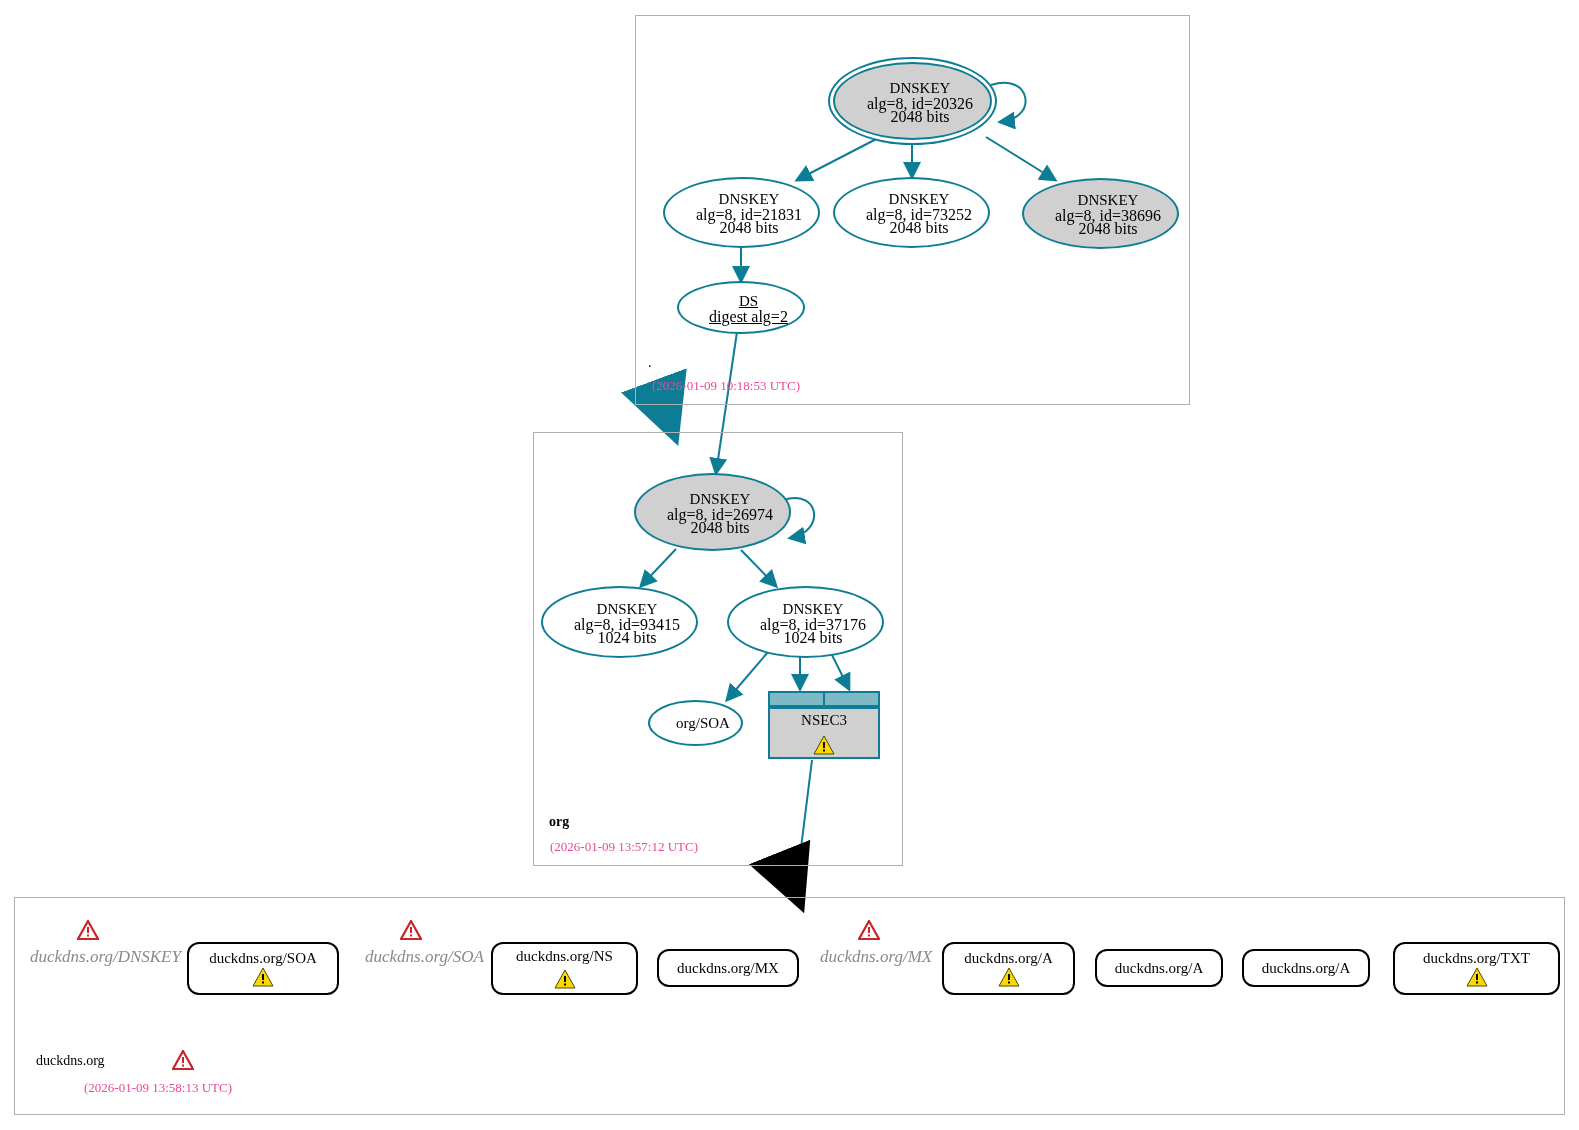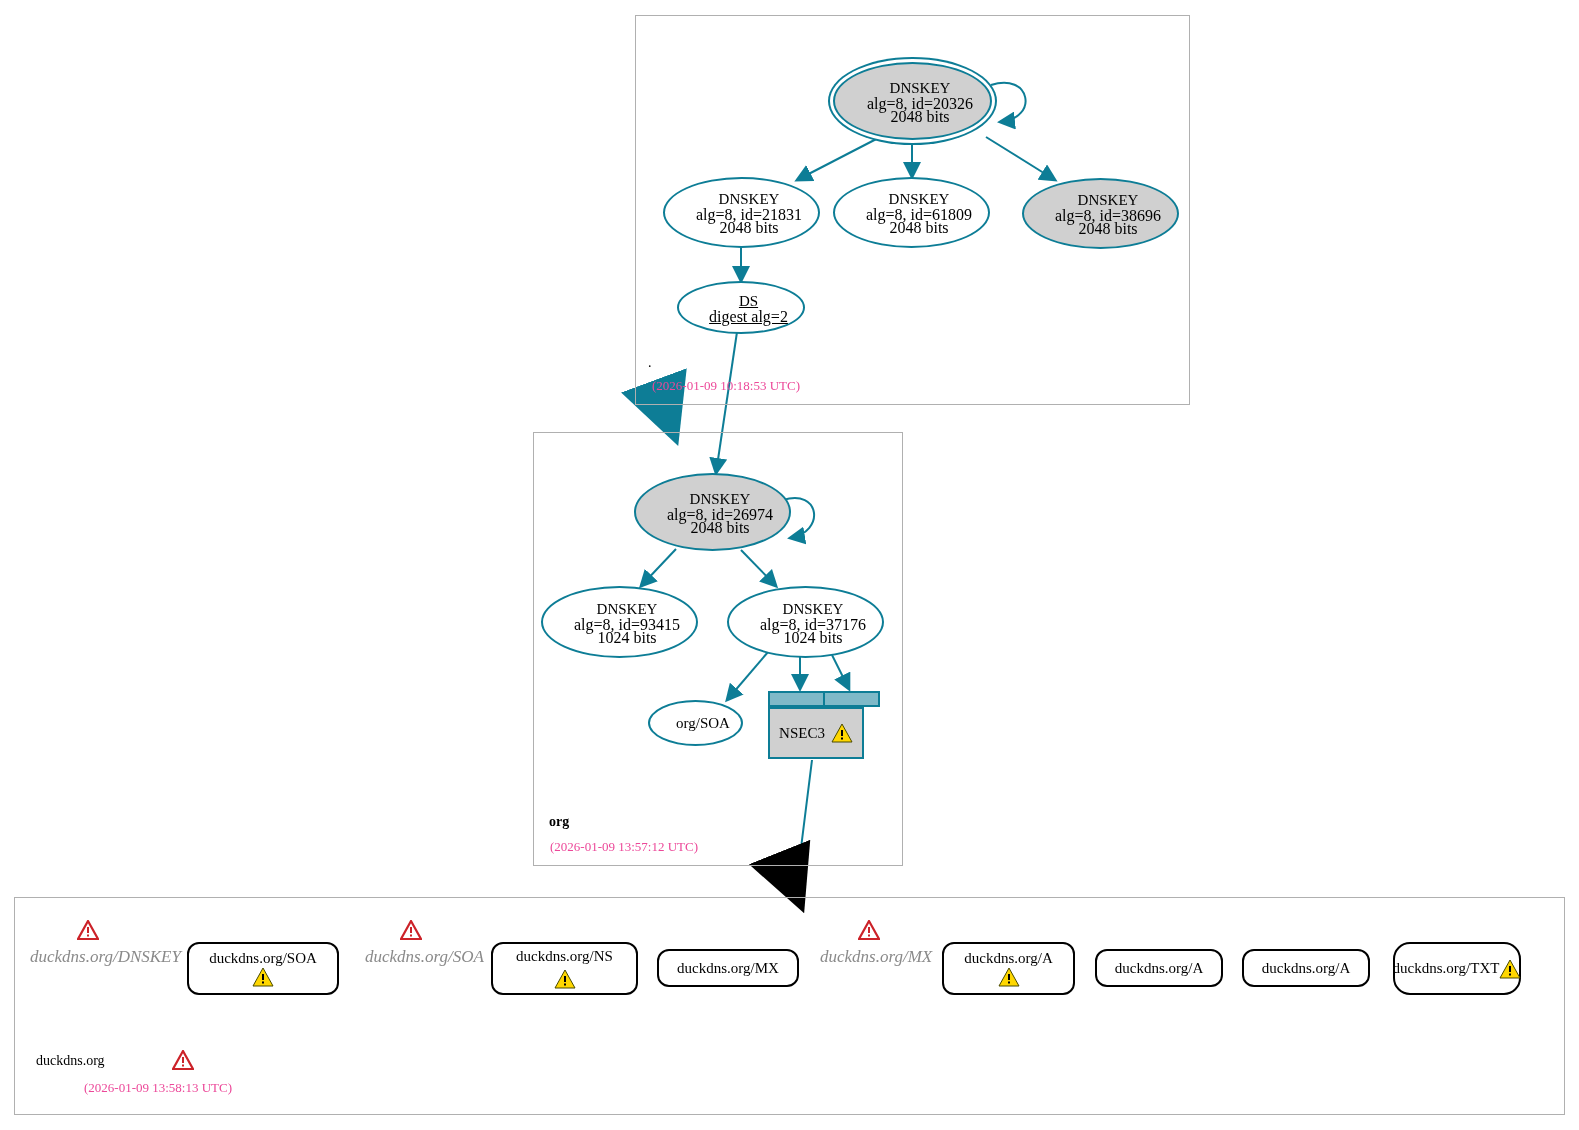--- a/index.html
+++ b/index.html
@@ -195,21 +195,21 @@
   </div>
 
   <div class="node ell" style="left:663px; top:177px; width:157px; height:71px;">
     <div class="n-title">DNSKEY</div>
     <div class="n-sub">alg=8, id=21831</div>
     <div class="n-sub">2048 bits</div>
   </div>
 
   <div class="node ell" style="left:833px; top:177px; width:157px; height:71px;">
     <div class="n-title">DNSKEY</div>
-    <div class="n-sub">alg=8, id=61809</div>
+    <div class="n-sub">alg=8, id=73252</div>
     <div class="n-sub">2048 bits</div>
   </div>
 
   <div class="node ell filled" style="left:1022px; top:178px; width:157px; height:71px;">
     <div class="n-title">DNSKEY</div>
     <div class="n-sub">alg=8, id=38696</div>
     <div class="n-sub">2048 bits</div>
   </div>
 
   <div class="node ell" style="left:677px; top:281px; width:128px; height:53px;text-decoration:underline;">
@@ -238,21 +238,21 @@
     <div class="n-sub">alg=8, id=37176</div>
     <div class="n-sub">1024 bits</div>
   </div>
 
   <div class="node ell" style="left:648px; top:700px; width:95px; height:46px;">
     <div class="n-title">org/SOA</div>
   </div>
 
   <div class="nsec3-top" style="left:768px; top:691px; width:112px; height:16px;"></div>
   <div class="nsec3-div" style="left:823px; top:691px; height:16px;"></div>
-  <div class="nsec3" style="left:768px; top:707px; width:96px; height:52px;">
+  <div class="nsec3" style="left:768px; top:707px; width:112px; height:52px;flex-direction:column;">
     <span>NSEC3</span>
     <span class="warn-ico inline-ico">
       <svg viewBox="0 0 22 20" width="22" height="20">
           <path d="M11 1 L21 19 L1 19 Z" fill="#ffd700" stroke="#4a4a00" stroke-width="1"></path>
           <rect x="10" y="7" width="2" height="6" fill="#000"></rect>
           <rect x="10" y="14.5" width="2" height="2" fill="#000"></rect>
         </svg>
     </span>
   </div>
 
@@ -338,21 +338,21 @@
   </div>
 
   <div class="rrset" style="left:1095px; top:949px; width:128px; height:38px;">
     <span>duckdns.org/A</span>
   </div>
 
   <div class="rrset" style="left:1242px; top:949px; width:128px; height:38px;">
     <span>duckdns.org/A</span>
   </div>
 
-  <div class="rrset" style="left:1393px; top:942px; width:128px; height:53px; flex-direction:row; gap:0;border-radius:17px;">
+  <div class="rrset" style="left:1393px; top:942px; width:167px; height:53px; flex-direction:column; gap:0;">
     <span>duckdns.org/TXT</span>
     <span class="warn-ico inline-ico">
       <svg viewBox="0 0 22 20" width="22" height="20">
           <path d="M11 1 L21 19 L1 19 Z" fill="#ffd700" stroke="#4a4a00" stroke-width="1"></path>
           <rect x="10" y="7" width="2" height="6" fill="#000"></rect>
           <rect x="10" y="14.5" width="2" height="2" fill="#000"></rect>
         </svg>
     </span>
   </div>
 

